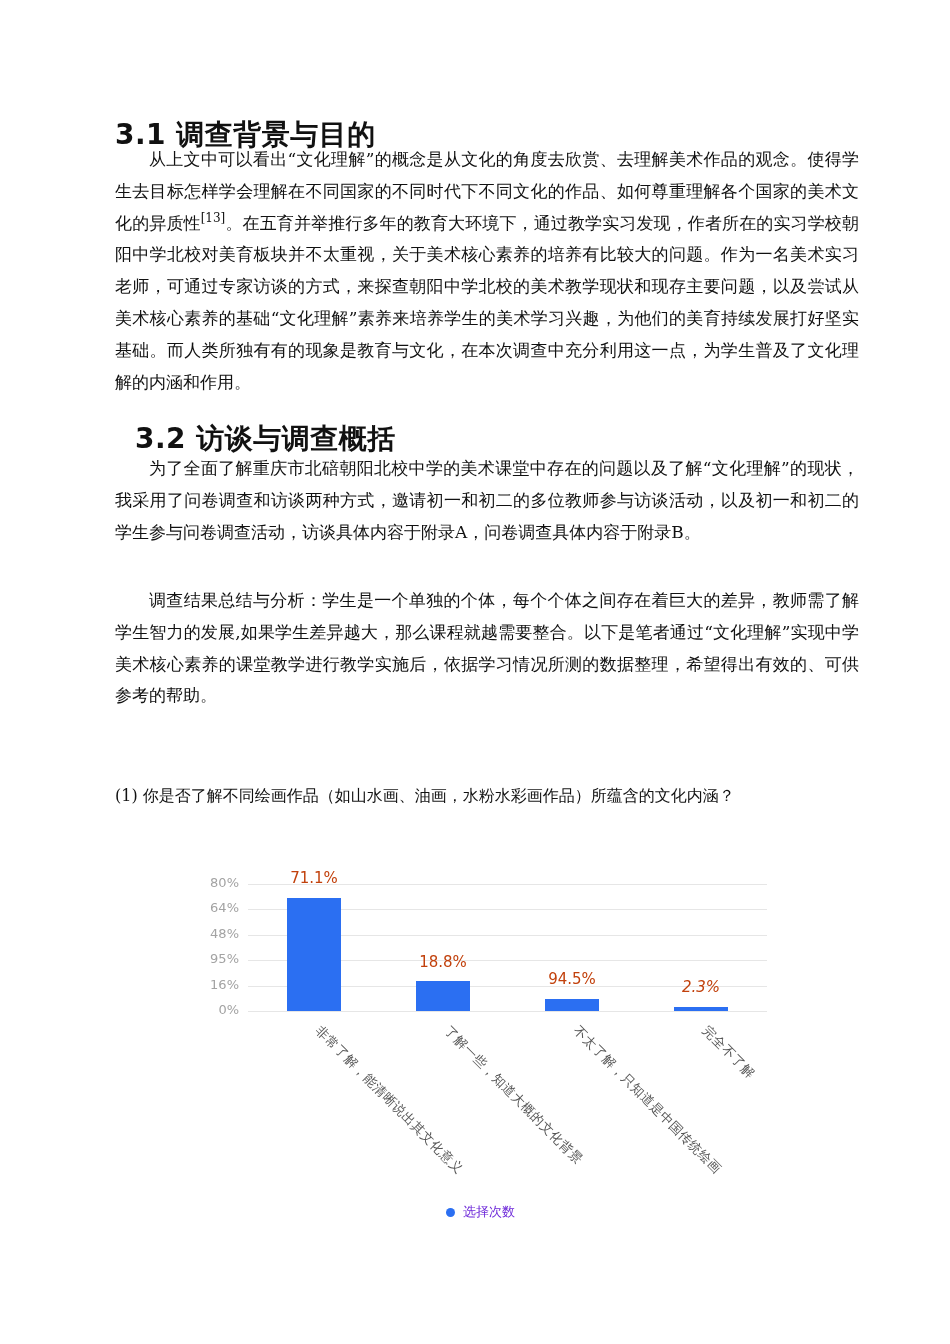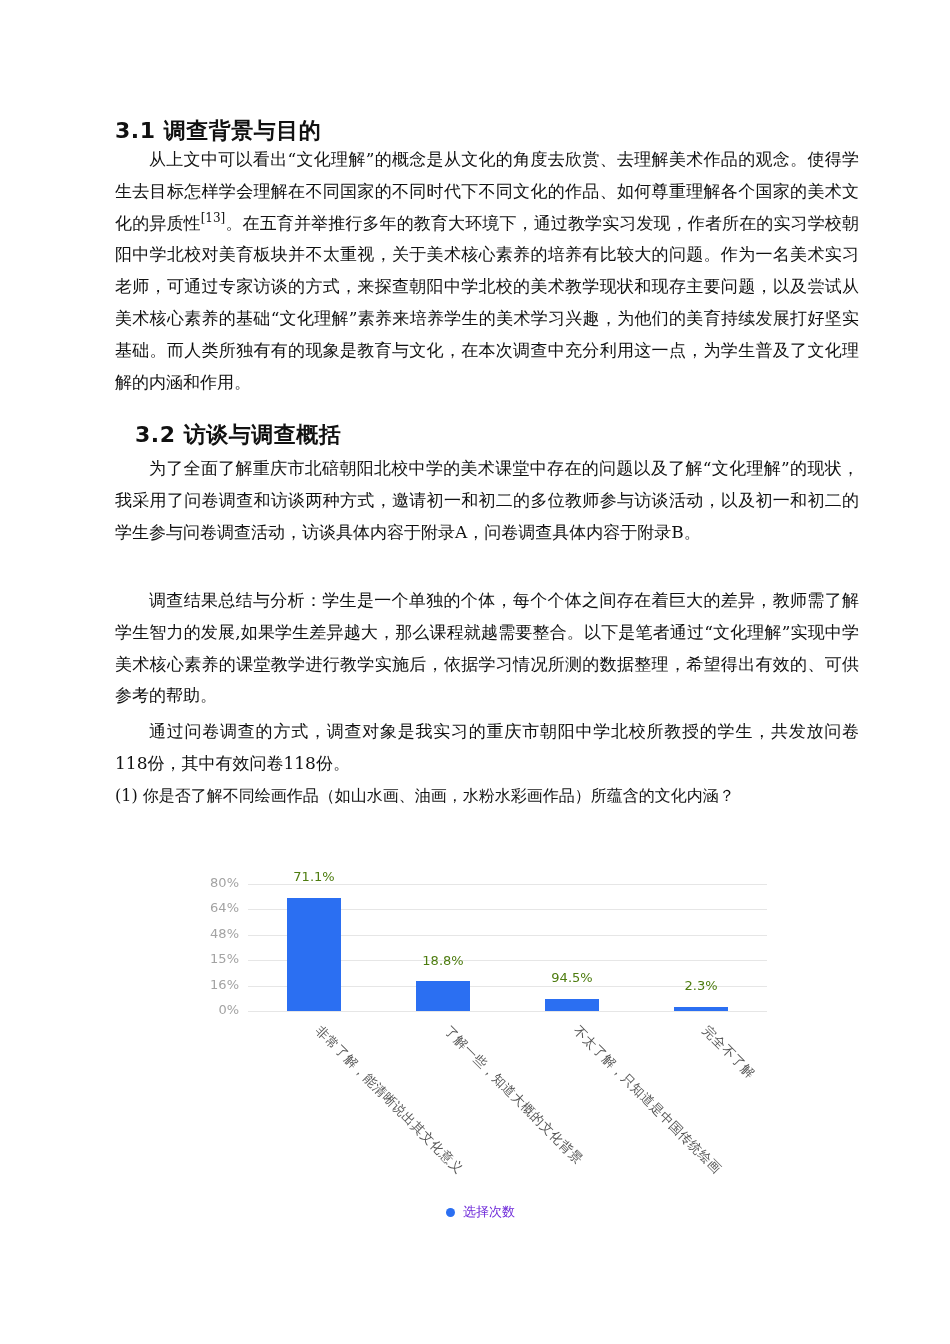--- a/index.html
+++ b/index.html
@@ -1,78 +1,77 @@
 <!DOCTYPE html>
 <html><head>
 <meta charset="utf-8">
 <style>
   html, body { margin: 0; padding: 0; background: #ffffff; }
   body { width: 950px; height: 1344px; position: relative; overflow: hidden;
          font-family: "DejaVu Serif", "Liberation Serif", serif; color: #111; }
   .page { position: absolute; left: 0; top: 0; width: 950px; height: 1344px; }
   .h { position: absolute; left: 115px; font-family: "DejaVu Sans", "Liberation Sans", sans-serif;
-       font-weight: bold; font-size: 22px; letter-spacing: 0.5px; color: #111; }
+       font-weight: bold; font-size: 28px; letter-spacing: 0.5px; color: #111; }
   .para { position: absolute; left: 115px; width: 744px; font-size: 17px; line-height: 31.8px;
           text-align: justify; text-indent: 34px; color: #111; }
   .para sup { font-size: 12px; vertical-align: super; line-height: 0; }
   .q { position: absolute; left: 115px; width: 760px; font-size: 16px; line-height: 30px; color: #111; }
 
   .chart { position: absolute; left: 0; top: 0; width: 950px; height: 1284px; pointer-events: none; }
   .chart * { pointer-events: auto; }
   .ytick { position: absolute; width: 44px; text-align: right; font-family: "DejaVu Sans", "Liberation Sans", sans-serif;
            font-size: 13px; color: #a3a3a3; }
   .grid { position: absolute; left: 248px; width: 519px; height: 1px; background: #e6e6e6; }
   .bar { position: absolute; width: 54px; background: #2b6ff2; }
   .vlabel { position: absolute; width: 80px; text-align: center; font-family: "DejaVu Sans", "Liberation Sans", sans-serif;
-            font-size: 13px; color: #4d7c0f; }
+            font-size: 15px; color: #c2410c; }
   .xlabel { position: absolute; font-family: "DejaVu Sans", "Liberation Sans", sans-serif; font-size: 13px; color: #555;
             white-space: nowrap; transform-origin: 0 0; transform: rotate(45deg); letter-spacing: 0.5px; }
   .legend { position: absolute; left: 446px; top: 1203px; display: flex; align-items: center; gap: 8px;
             font-family: "DejaVu Sans", "Liberation Sans", sans-serif; font-size: 13px; color: #6d28d9; }
   .legend-dot { width: 9px; height: 9px; border-radius: 50%; background: #2b6ff2; display: inline-block; }
 </style>
 </head>
 <body>
 
 <div class="page">
 
   <div class="h" style="top:116px;">3.1 调查背景与目的</div>
   <div class="para" style="top:144px;"><span>从上文中可以看出“文化理解”的概念是从文化的角度去欣赏、去理解美术作品的观念。使得学生去目标怎样学会理解在不同国家的不同时代下不同文化的作品、如何尊重理解各个国家的美术文化的异质性</span><sup>[13]</sup><span>。在五育并举推行多年的教育大环境下，通过教学实习发现，作者所在的实习学校朝阳中学北校对美育板块并不太重视，关于美术核心素养的培养有比较大的问题。作为一名美术实习老师，可通过专家访谈的方式，来探查朝阳中学北校的美术教学现状和现存主要问题，以及尝试从美术核心素养的基础“文化理解”素养来培养学生的美术学习兴趣，为他们的美育持续发展打好坚实基础。而人类所独有有的现象是教育与文化，在本次调查中充分利用这一点，为学生普及了文化理解的内涵和作用。</span></div>
 
   <div class="h" style="top:420px;margin-left:20px;">3.2 访谈与调查概括</div>
   <div class="para" style="top:453px;">为了全面了解重庆市北碚朝阳北校中学的美术课堂中存在的问题以及了解“文化理解”的现状，我采用了问卷调查和访谈两种方式，邀请初一和初二的多位教师参与访谈活动，以及初一和初二的学生参与问卷调查活动，访谈具体内容于附录A，问卷调查具体内容于附录B。</div>
   <div class="para" style="top:585px;">调查结果总结与分析：学生是一个单独的个体，每个个体之间存在着巨大的差异，教师需了解学生智力的发展,如果学生差异越大，那么课程就越需要整合。以下是笔者通过“文化理解”实现中学美术核心素养的课堂教学进行教学实施后，依据学习情况所测的数据整理，希望得出有效的、可供参考的帮助。</div>
-  <div class="para" style="top:716px;">通过问卷调查的方式，调查对象是我实习的重庆市朝阳中学北校所教授的学生，共发放问卷118份，其中有效问卷118份。</div>
   <div class="q" style="top:781px;">(1) 你是否了解不同绘画作品（如山水画、油画，水粉水彩画作品）所蕴含的文化内涵？</div>
 
   <div class="chart">
 
     <div class="ytick" style="left:195px; top:875px;">80%</div>
     <div class="ytick" style="left:195px; top:900px;">64%</div>
     <div class="ytick" style="left:195px; top:926px;">48%</div>
-    <div class="ytick" style="left:195px; top:951px;">15%</div>
+    <div class="ytick" style="left:195px; top:951px;">95%</div>
     <div class="ytick" style="left:195px; top:977px;">16%</div>
     <div class="ytick" style="left:195px; top:1002px;">0%</div>
 
     <div class="grid" style="top:884px;"></div>
     <div class="grid" style="top:909px;"></div>
     <div class="grid" style="top:935px;"></div>
     <div class="grid" style="top:960px;"></div>
     <div class="grid" style="top:986px;"></div>
     <div class="grid" style="top:1011px;"></div>
 
     <div class="bar" style="left:287px; top:898px; height:113px;"></div>
     <div class="bar" style="left:416px; top:981px; height:30px;"></div>
     <div class="bar" style="left:545px; top:999px; height:12px;"></div>
     <div class="bar" style="left:674px; top:1007px; height:4px;"></div>
 
     <div class="vlabel" style="left:274px; top:869px;">71.1%</div>
     <div class="vlabel" style="left:403px; top:953px;">18.8%</div>
     <div class="vlabel" style="left:532px; top:970px;">94.5%</div>
-    <div class="vlabel" style="left:661px; top:978px;">2.3%</div>
+    <div class="vlabel" style="left:661px; top:978px;font-style:italic;">2.3%</div>
 
     <div class="xlabel" style="left:324px; top:1022px;">非常了解，能清晰说出其文化意义</div>
     <div class="xlabel" style="left:453px; top:1022px;">了解一些，知道大概的文化背景</div>
     <div class="xlabel" style="left:582px; top:1022px;">不太了解，只知道是中国传统绘画</div>
     <div class="xlabel" style="left:711px; top:1022px;">完全不了解</div>
 
     <div class="legend">
       <span class="legend-dot"></span>
       <span>选择次数</span>
     </div>

